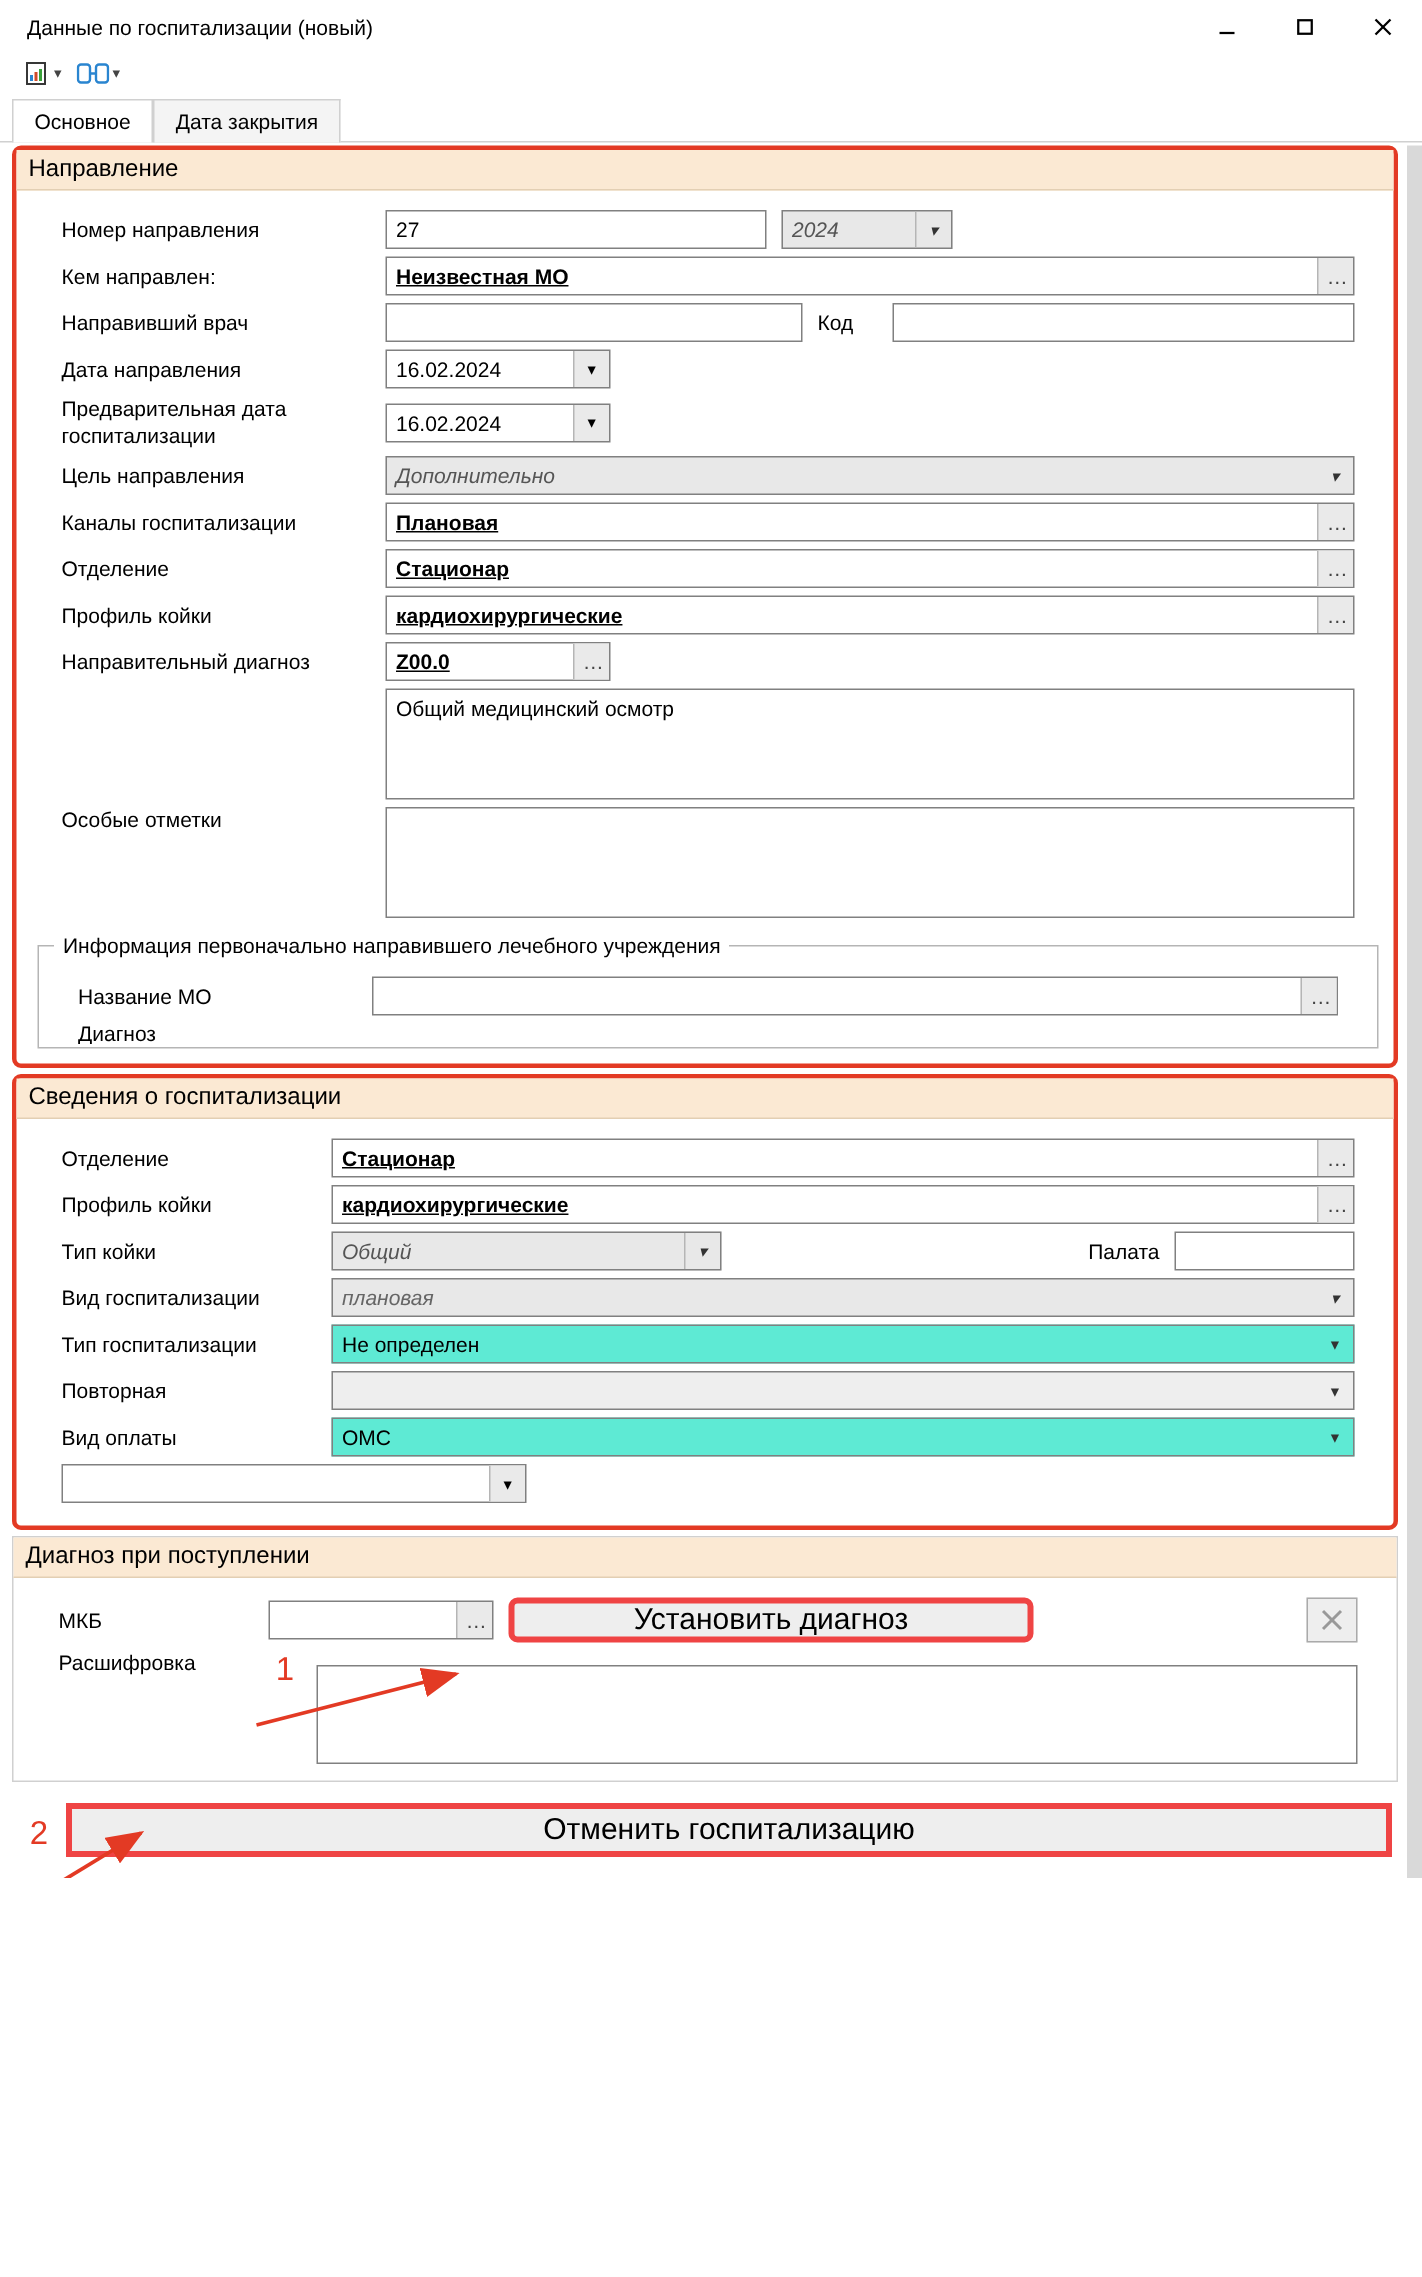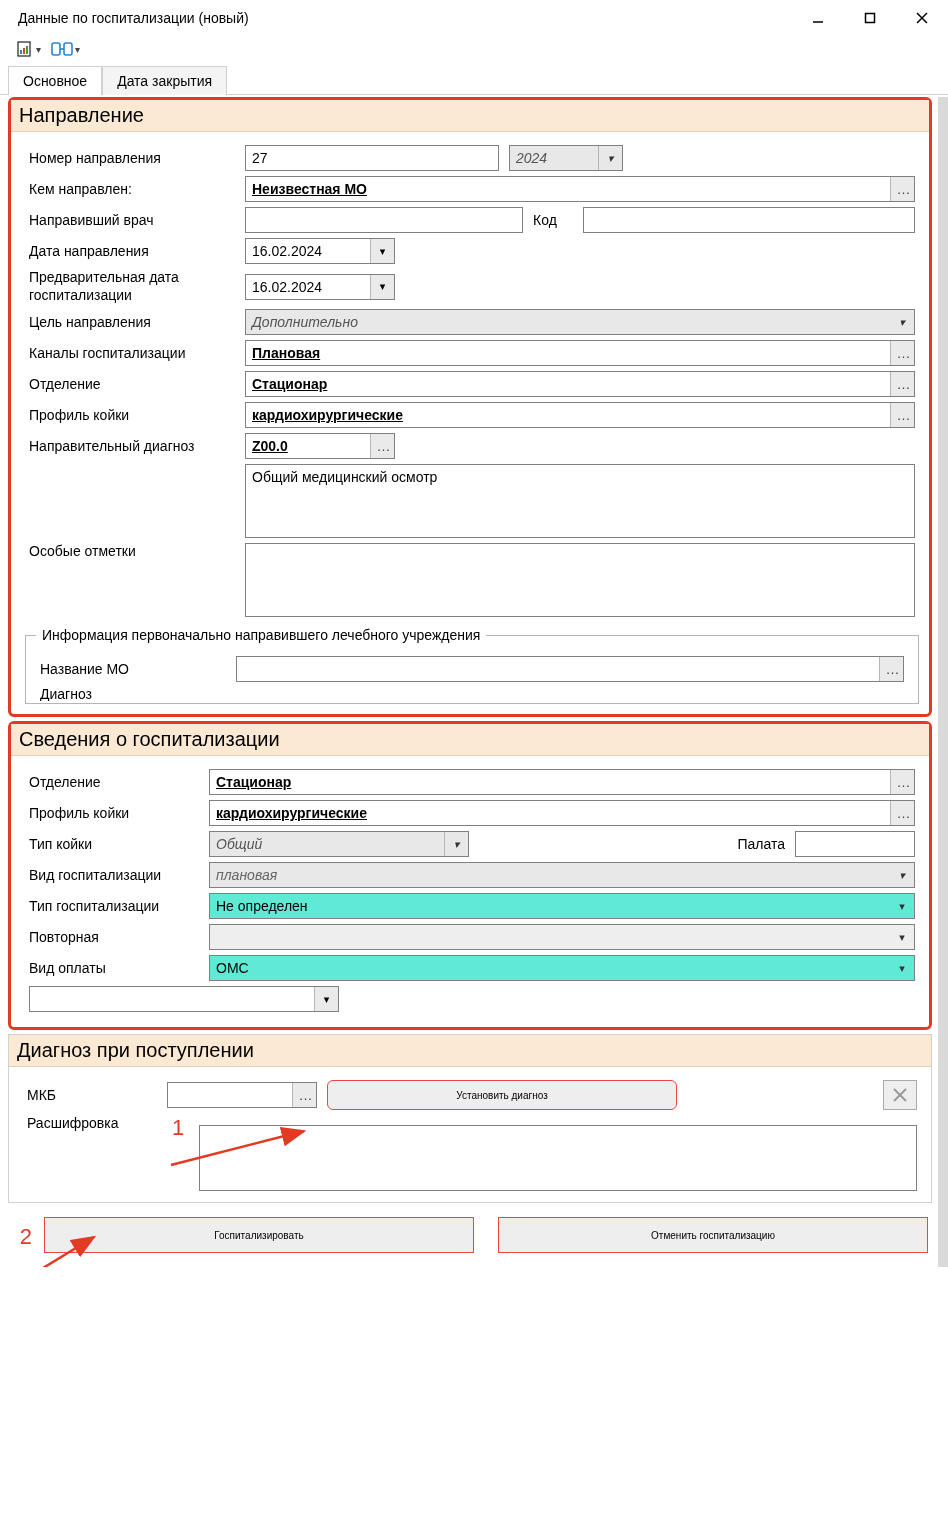--- a/index.html
+++ b/index.html
@@ -50,30 +50,30 @@
     background: #f4f4f4;
     margin-bottom: -1px;
     font-size: 14px;
   }
   .tab.active { background: #fff; }
   
   .panel { position: relative; margin: 4px 8px 4px 8px; border: 1px solid #d0d0d0; }
   .panel-head {
     background: #fbe9d3;
     padding: 4px 8px;
-    font-size: 20px;
+    font-size: 16px;
     border-bottom: 1px solid #e3cfb3;
   }
   .panel-body { padding: 8px 10px 10px 14px; }
   .hl-red { border: 3px solid #e33a24 !important; border-radius: 6px; }
   .redbox { border: 3px solid #e33a24; border-radius: 6px; }
   
   .row {
     display: flex; align-items: center;
-    margin: 5px 4px;
+    margin: 5px 16px;
     gap: 10px;
   }
   .lbl {
     width: 206px;
     min-width: 206px;
     font-size: 14px;
   }
   .lbl.multi { line-height: 1.25; }
   .field, .combo, .dateinput, .textarea {
     border: 1px solid #808080;
@@ -122,23 +122,23 @@
   
   fieldset {
     border: 1px solid #b5b5b5;
     margin: 10px 0 0 0;
     padding: 8px 10px 8px 10px;
   }
   legend { padding: 0 6px; font-size: 14px; }
   
   .action-btn {
     height: 30px;
-    border: 1px solid #ef4444;
+    border: 4px solid #ef4444;
     background: #eee;
-    font-family: inherit; font-size:10px;
+    font-family: inherit; font-size:20px;
     display:flex; align-items:center; justify-content:center;
   }
   .icon-btn {
     width: 34px; height: 30px;
     border:1px solid #aaa; background:#eee;
     display:flex; align-items:center; justify-content:center;
     color:#999;
   }
   .bottom-row {
     display:flex; gap: 24px;
@@ -424,21 +424,20 @@
             </defs>
         <line x1="12" y1="40" x2="145" y2="6" stroke="#e33a24" stroke-width="2.5" marker-end="url(#ah1)"></line>
       </svg>
 
     </div>
   </div>
 
   <div style="display:flex; align-items:center;">
     <div class="annot-num" style="margin-left:10px">2</div>
     <div class="bottom-row" style="flex:1">
-      <div class="action-btn">Госпитализировать</div>
       <div class="action-btn">Отменить госпитализацию</div>
     </div>
   </div>
 
   <svg width="120" height="70" style="position:absolute; left:-2px; bottom:-30px; pointer-events:none;">
     <defs>
           <marker id="ah2" markerWidth="10" markerHeight="8" refX="9" refY="4" orient="auto">
             <path d="M0,0 L10,4 L0,8 z" fill="#e33a24"></path>
           </marker>
         </defs>

